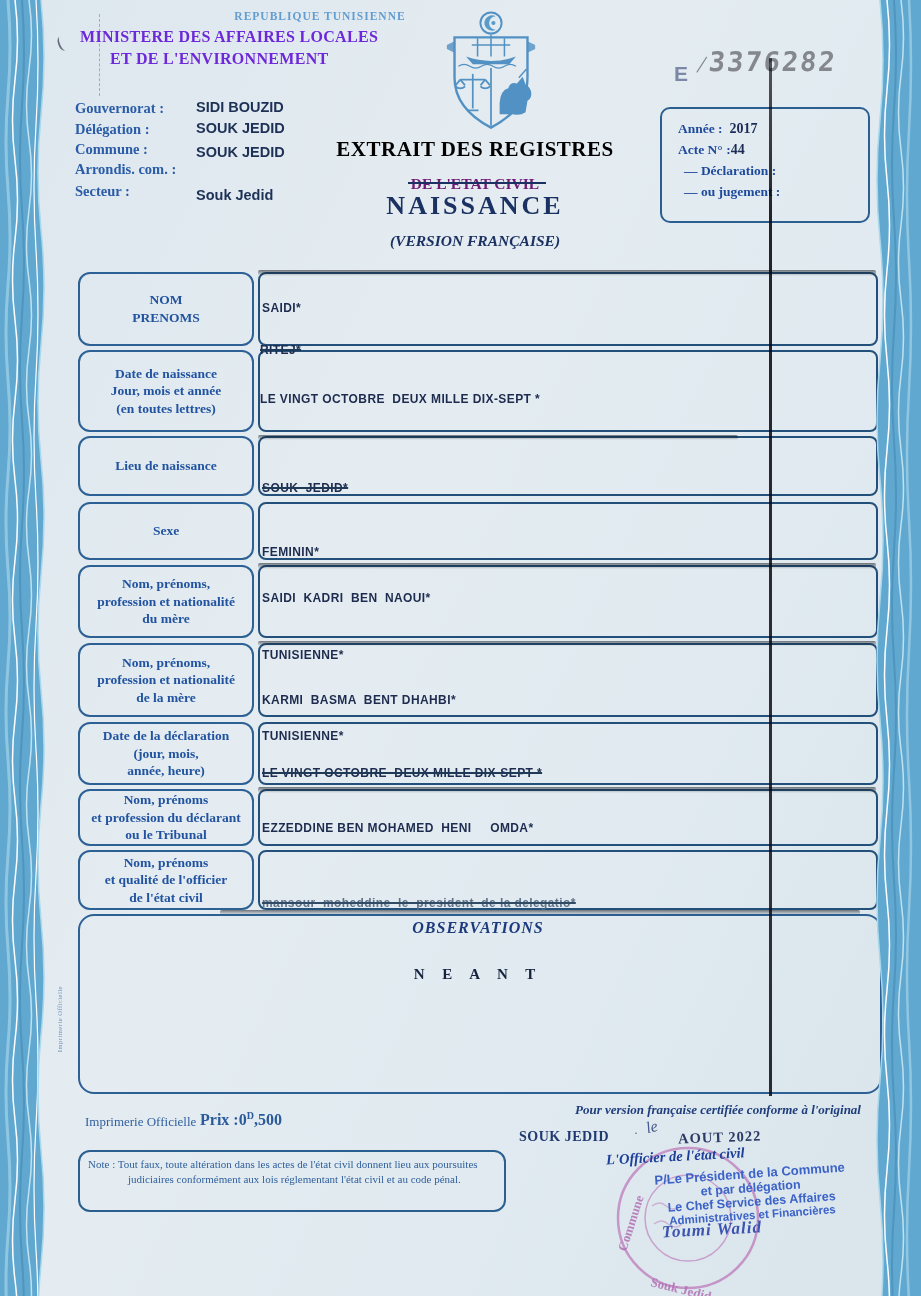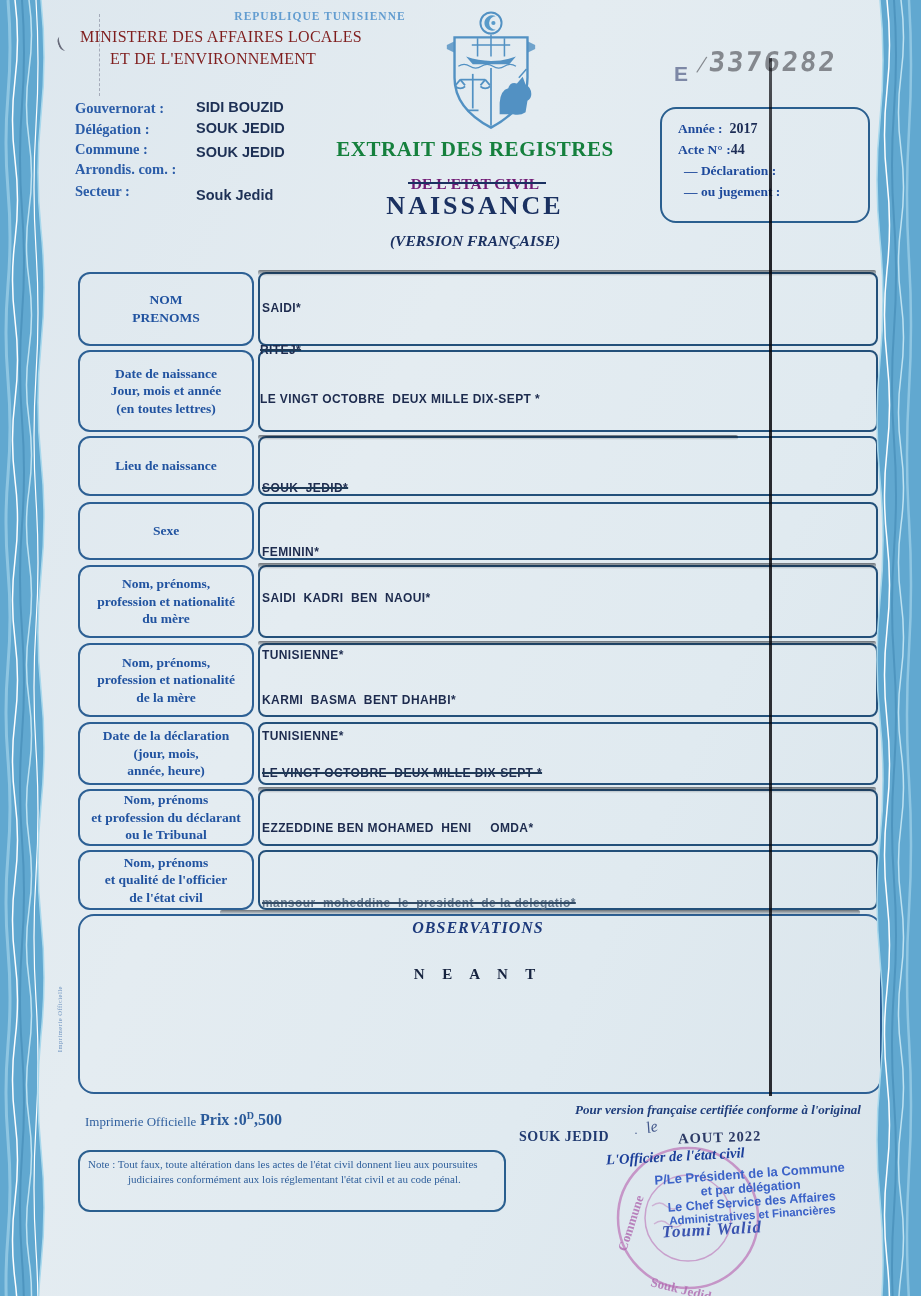--- a/index.html
+++ b/index.html
@@ -4,40 +4,40 @@
 <style>
   html,body{margin:0;padding:0;}
   body{width:921px;height:1296px;position:relative;overflow:hidden;
        background:linear-gradient(115deg,#dde7ee 0%,#e4ecf1 38%,#e0eaf0 68%,#d9e4eb 100%);
        font-family:"Liberation Serif",serif;}
   .abs{position:absolute;}
   .serif{font-family:"Liberation Serif",serif;}
   
   .republic{left:140px;top:10px;width:360px;text-align:center;font-size:11.5px;font-weight:bold;
             letter-spacing:1px;color:#639dd0;}
-  .ministry{left:80px;top:26px;font-size:16px;font-weight:normal;color:#7f1d1d;letter-spacing:.3px;line-height:1.35;}
+  .ministry{left:80px;top:26px;font-size:16px;font-weight:bold;color:#6d28d9;letter-spacing:.3px;line-height:1.35;}
   .ministry .l2{padding-left:30px;display:block;}
   .dashline{left:99px;top:14px;height:82px;border-left:1px dashed rgba(70,70,100,.38);}
   .penmark{left:58px;top:36px;width:7px;height:15px;border-left:2.5px solid rgba(40,40,60,.65);
            border-radius:60% 0 0 60%;transform:rotate(-22deg);}
   
   .serialE{left:674px;top:62px;font-size:21px;font-weight:bold;color:#7d88a6;font-family:"Liberation Sans",sans-serif;}
   .serialSlash{left:698px;top:50px;font-size:26px;color:#84888e;transform:rotate(14deg);}
   .serialNum{left:709px;top:46px;font-size:27px;font-weight:bold;color:#84888e;
              font-family:"DejaVu Sans Mono",monospace;letter-spacing:2px;transform:skewX(-6deg);}
   
   .adm-label{font-size:14.5px;font-weight:bold;color:#2a5ca8;}
   .adm-value{font-family:"Liberation Sans",sans-serif;font-size:14.5px;font-weight:bold;color:#1d3055;}
   
-  .actbox{left:660px;top:107px;width:210px;height:116px;border:2px solid #2a5f8f;border-radius:16px;
+  .actbox{left:660px;top:107px;width:210px;height:116px;border:2px solid #2a5f8f;border-radius:10px;
           padding:12px 0 0 16px;box-sizing:border-box;}
   .actbox .line{font-size:13.5px;font-weight:bold;color:#1e4a9c;margin-bottom:5px;white-space:pre;}
   .actbox .v{color:#1c2c55;font-size:14px;}
   
-  .t1{left:280px;top:137px;width:390px;text-align:center;font-size:21px;font-weight:bold;color:#15803d;letter-spacing:.5px;}
+  .t1{left:280px;top:137px;width:390px;text-align:center;font-size:21px;font-weight:bold;color:#000000;letter-spacing:.5px;}
   .t2{left:280px;top:175px;width:390px;text-align:center;font-size:15.5px;font-weight:bold;color:#701a75;}
   .t2u{left:408px;top:182px;width:138px;border-bottom:2.5px solid #1b3161;}
   .t3{left:280px;top:191px;width:390px;text-align:center;font-size:26px;font-weight:bold;color:#1b3161;letter-spacing:3px;}
   .t4{left:280px;top:232px;width:390px;text-align:center;font-size:15.5px;font-weight:bold;font-style:italic;color:#1b3161;}
   
   .lblbox{left:78px;width:176px;border:2px solid #2d6094;border-radius:12px;display:flex;
           flex-direction:column;justify-content:center;align-items:center;text-align:center;
           font-size:13.5px;font-weight:bold;color:#2153a0;line-height:1.3;box-sizing:border-box;}
   .valbox{left:258px;width:620px;border:2px solid #23507a;border-radius:8px;box-sizing:border-box;}
   .val{position:absolute;font-family:"Liberation Sans",sans-serif;font-weight:bold;font-size:12px;

